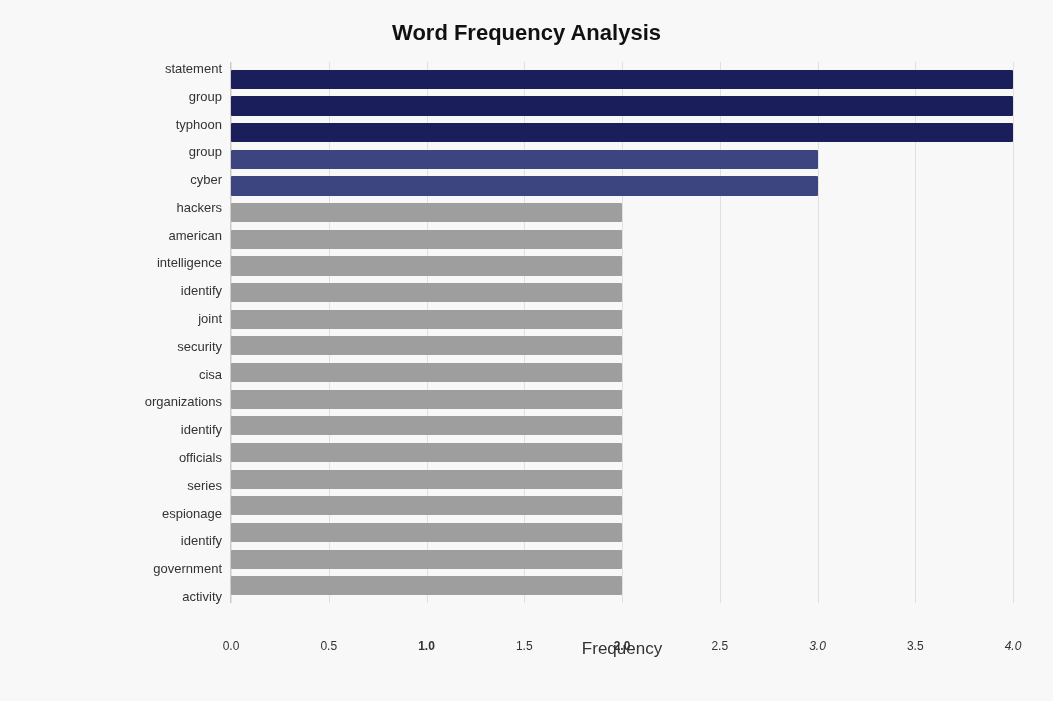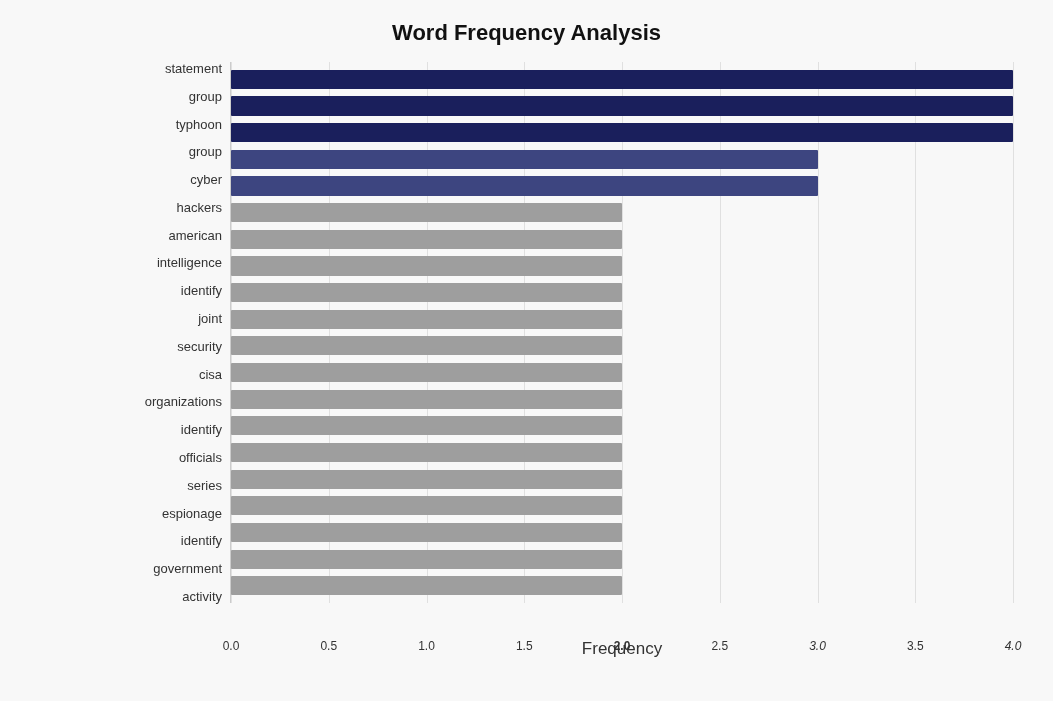--- a/index.html
+++ b/index.html
@@ -209,21 +209,21 @@
           <div class="bar-row">
             <div class="bar bar-gray" style="width: 50%;"></div>
           </div>
           <div class="bar-row">
             <div class="bar bar-gray" style="width: 50%;"></div>
           </div>
         </div>
       <div class="x-axis" id="x-axis">
           <div class="x-label" style="position: absolute; left: 0%; transform: translateX(-50%);">0.0</div>
           <div class="x-label" style="position: absolute; left: 12.5%; transform: translateX(-50%);">0.5</div>
-          <div class="x-label" style="position: absolute; left: 25%; transform: translateX(-50%);">1.0</div>
+          <div class="x-label" style="position: absolute; left: 25%; transform: translateX(-50%); font-weight: bold;">1.0</div>
           <div class="x-label" style="position: absolute; left: 37.5%; transform: translateX(-50%);">1.5</div>
           <div class="x-label" style="position: absolute; left: 50%; transform: translateX(-50%); font-weight: bold;">2.0</div>
           <div class="x-label" style="position: absolute; left: 62.5%; transform: translateX(-50%);">2.5</div>
           <div class="x-label" style="position: absolute; left: 75%; transform: translateX(-50%); font-style: italic;">3.0</div>
           <div class="x-label" style="position: absolute; left: 87.5%; transform: translateX(-50%);">3.5</div>
           <div class="x-label" style="position: absolute; left: 100%; transform: translateX(-50%); font-style: italic;">4.0</div>
         </div>
       <div class="x-axis-title">Frequency</div>
     </div>
   </div>

